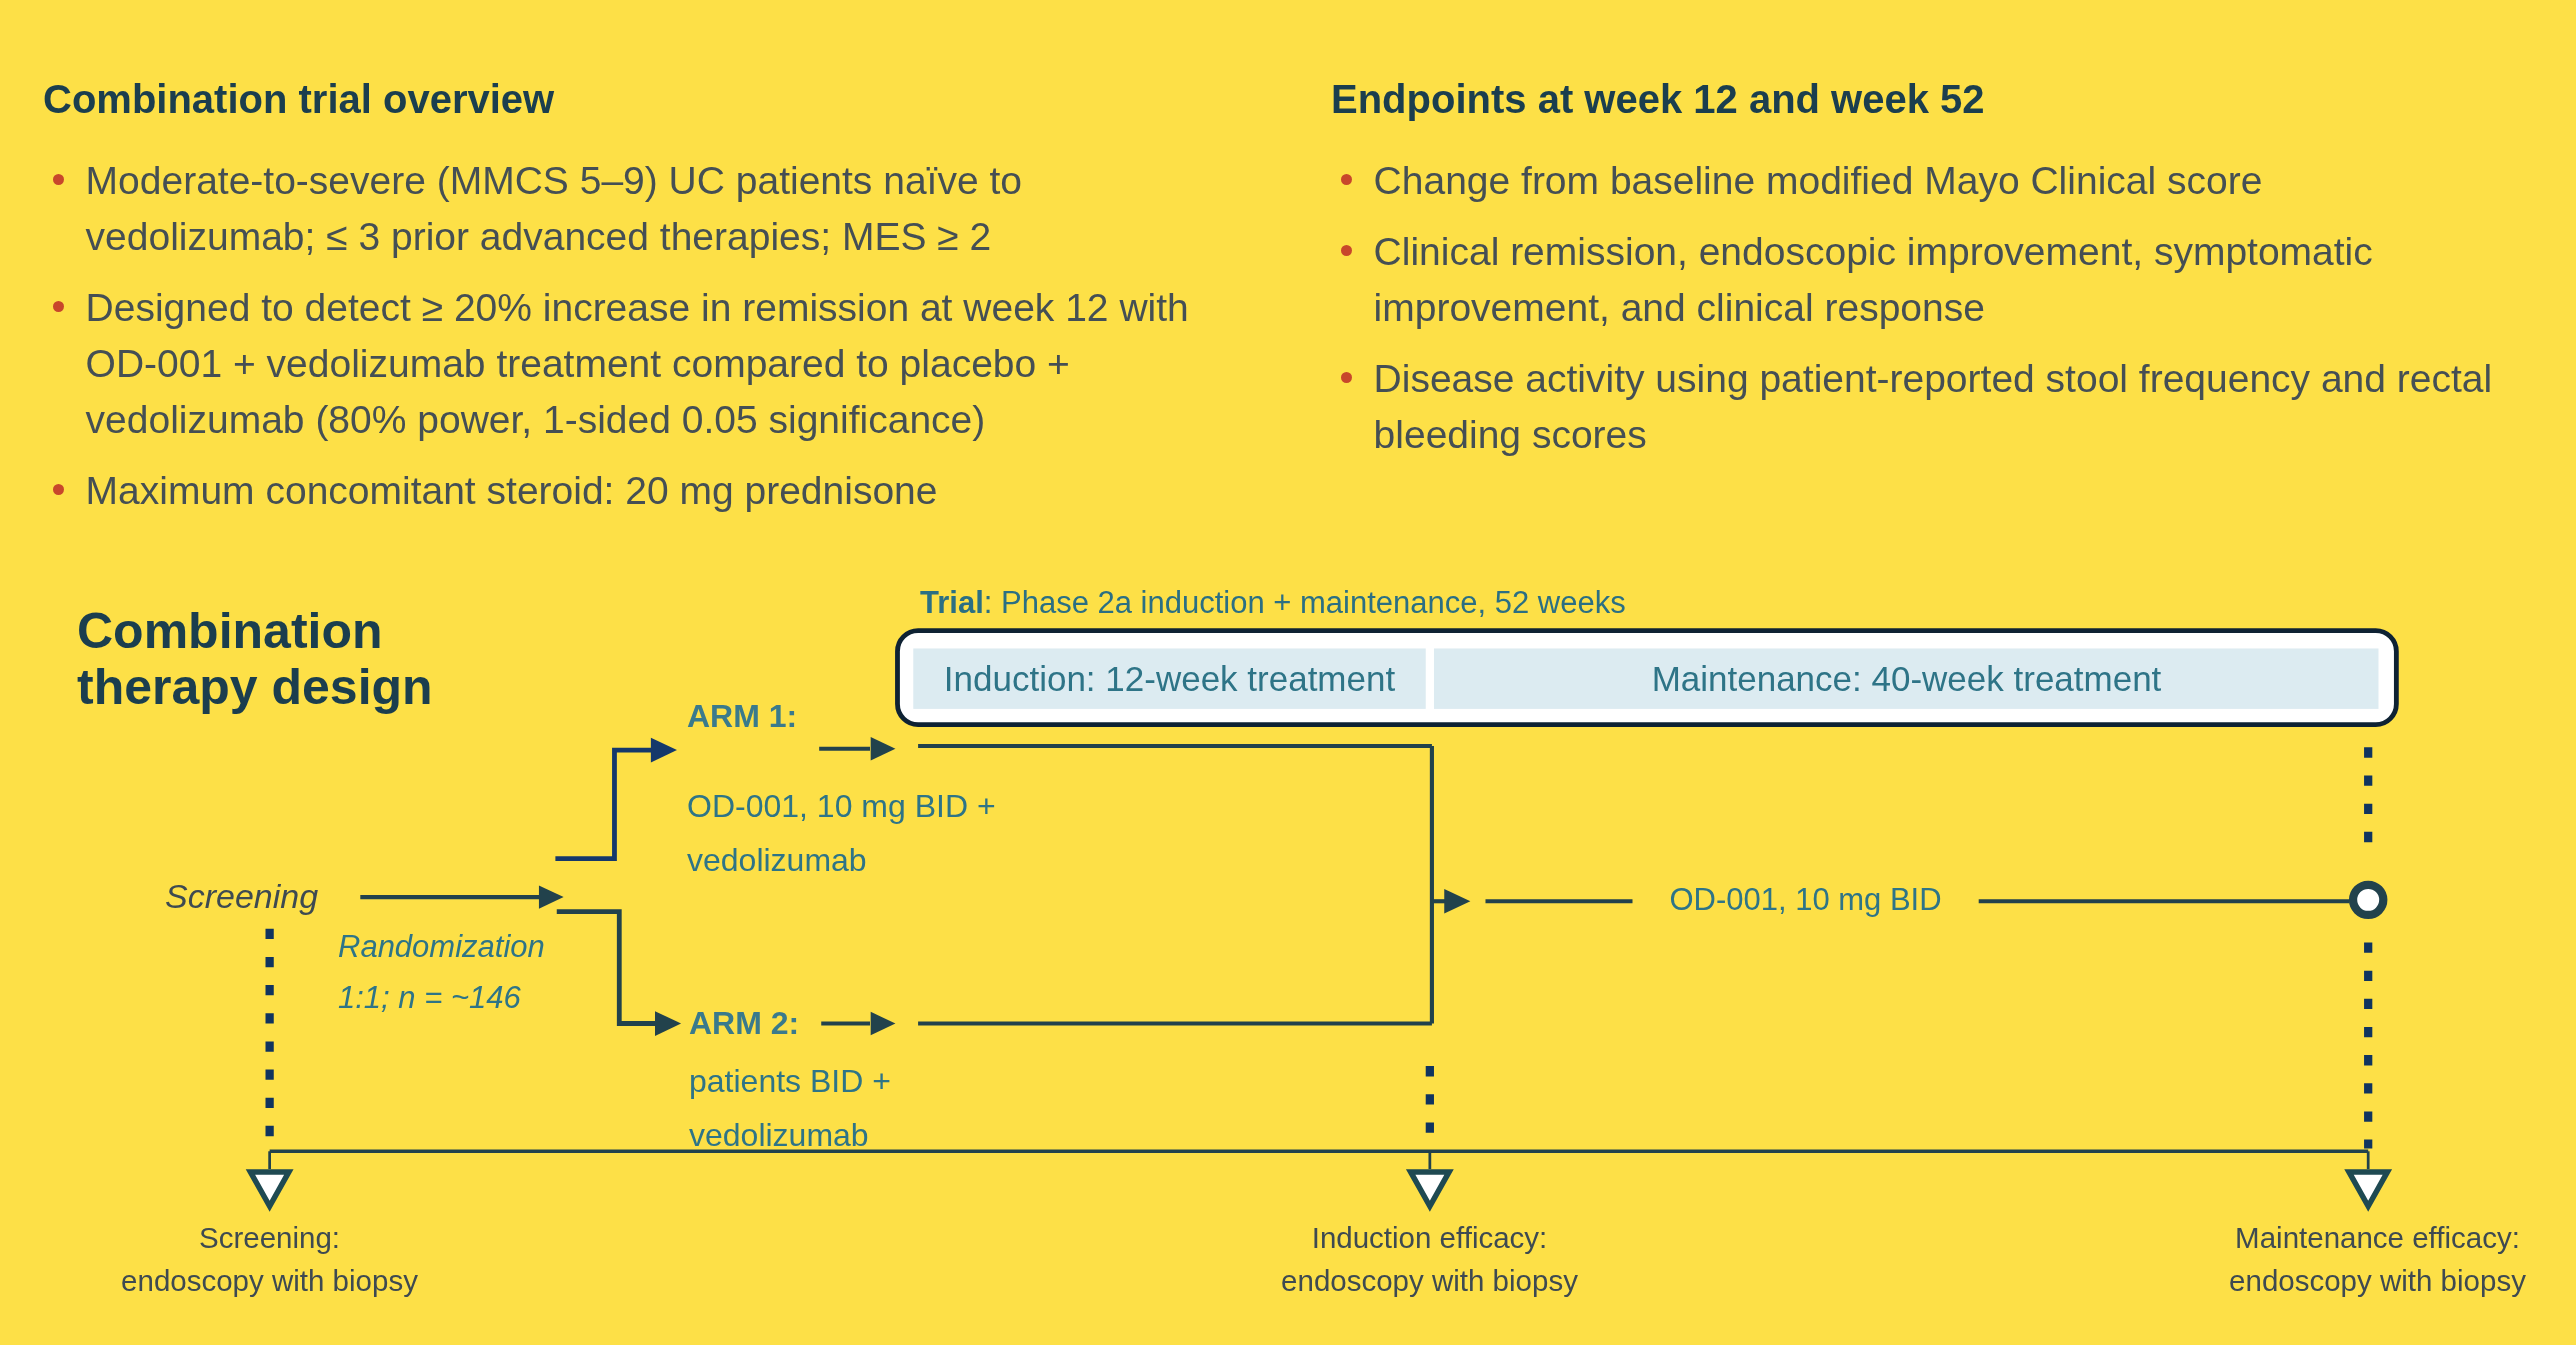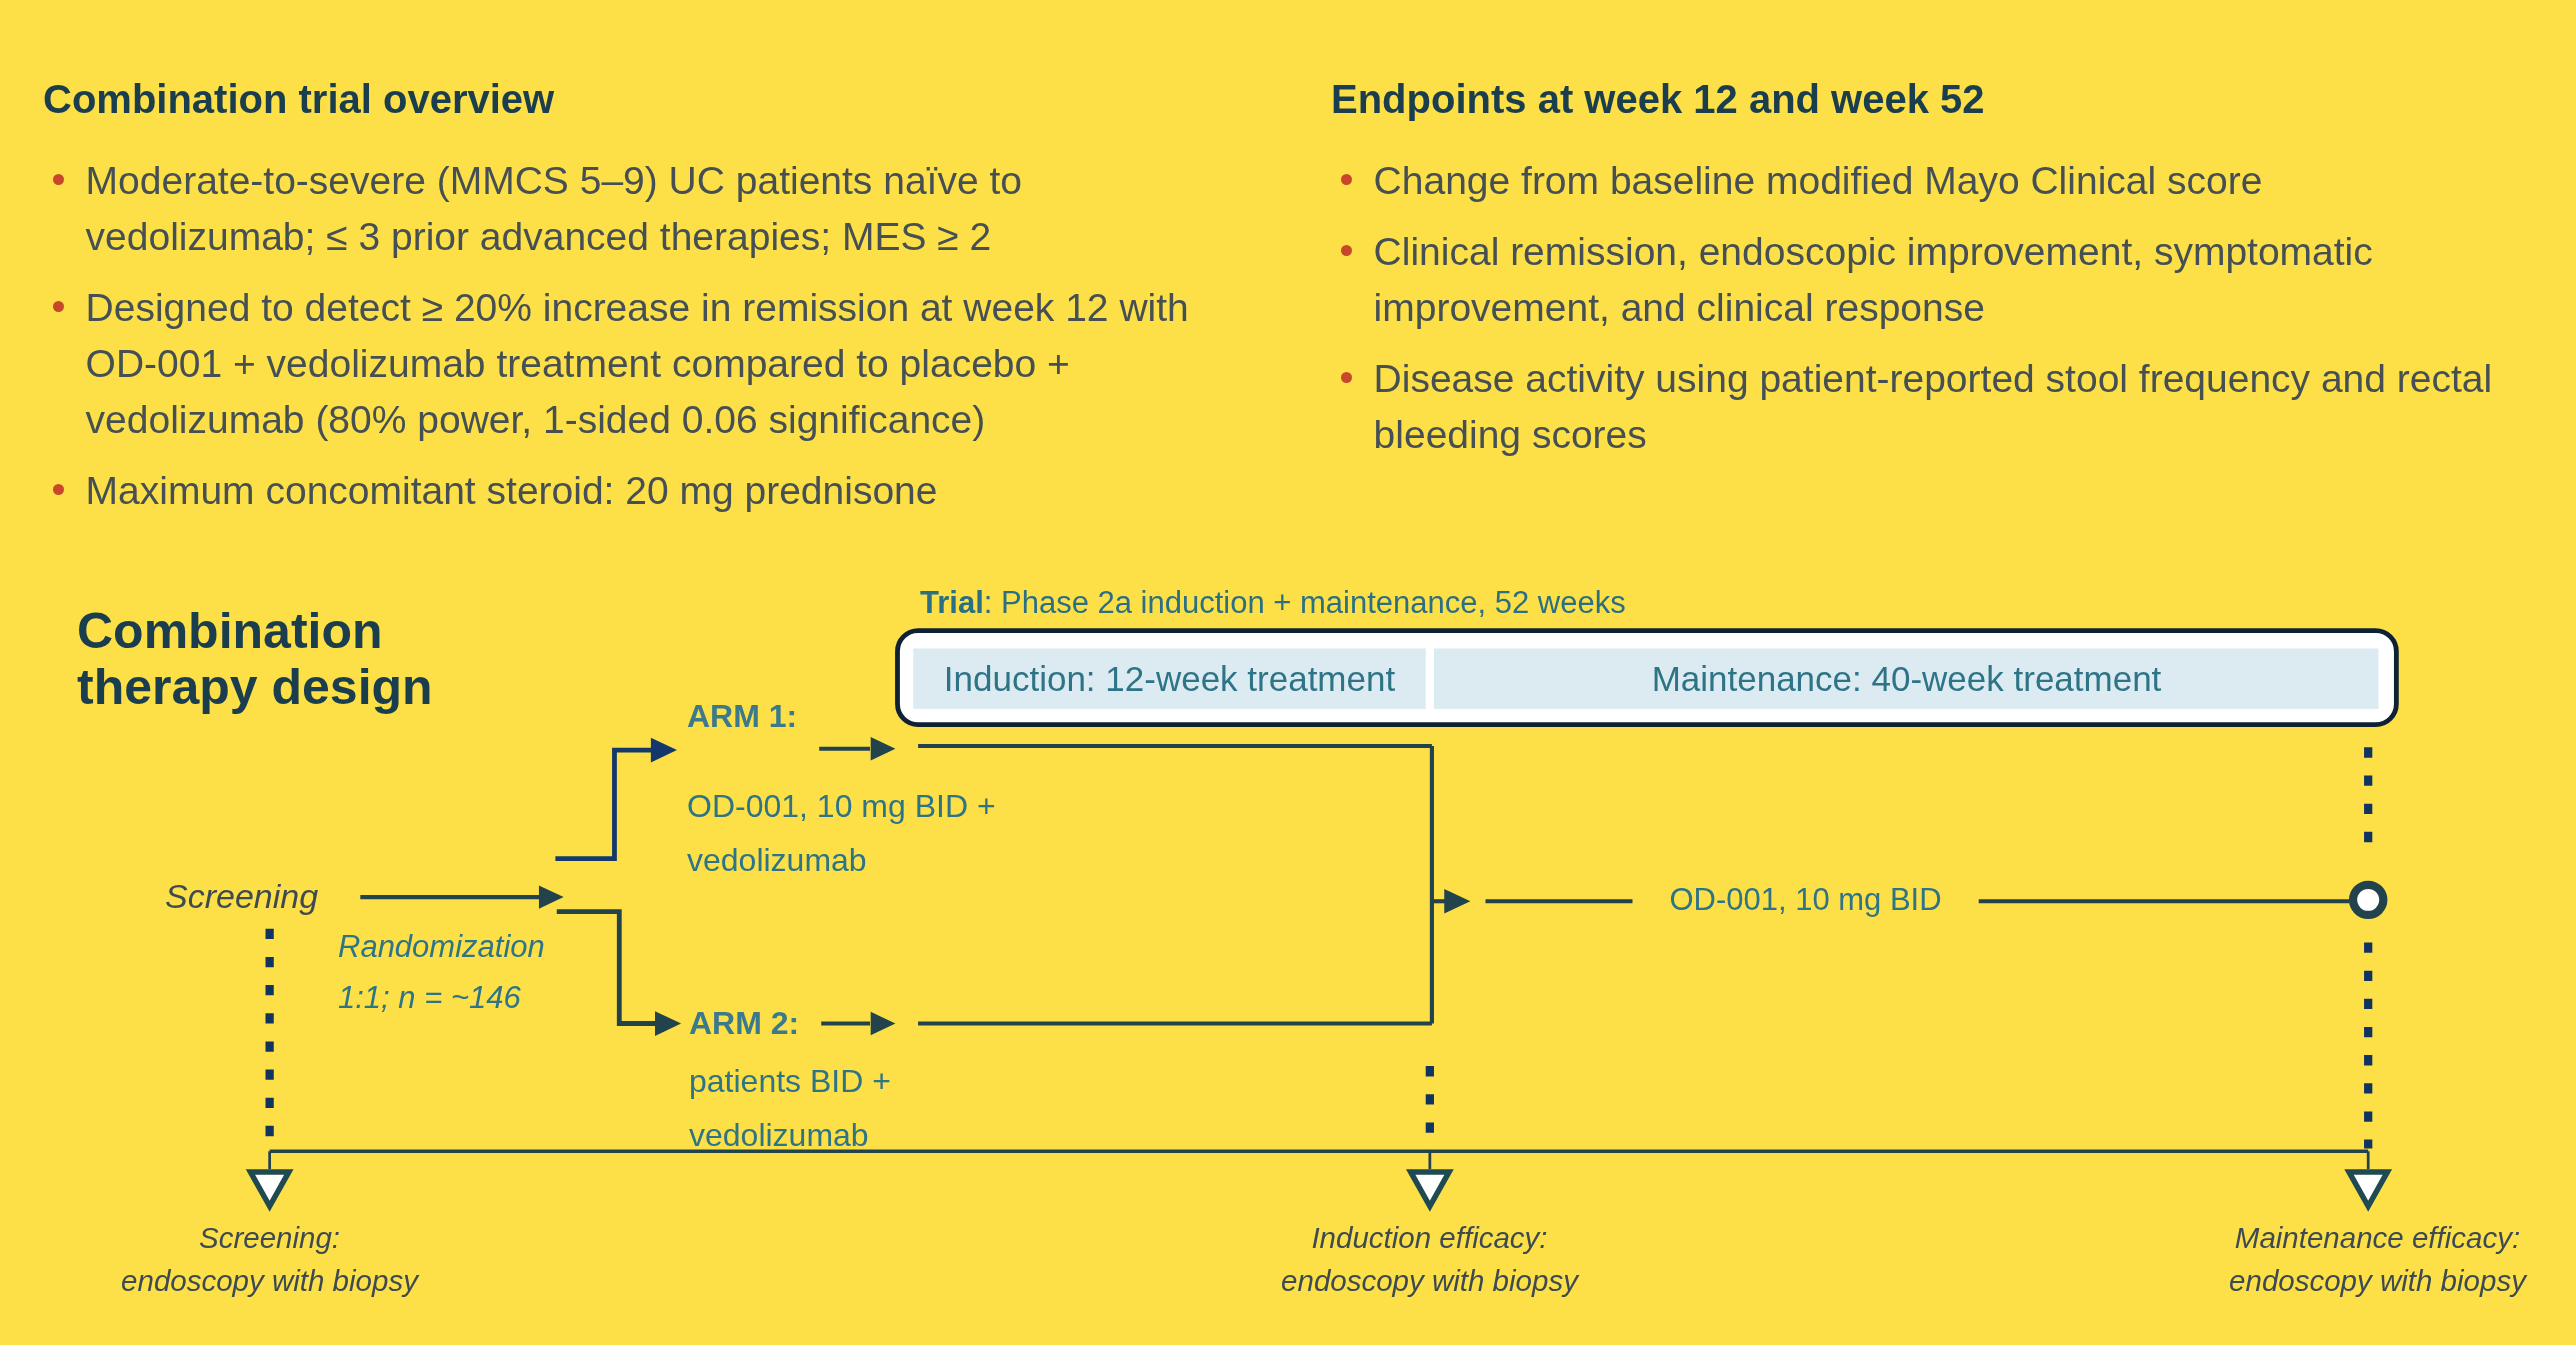--- a/index.html
+++ b/index.html
@@ -43,21 +43,21 @@
   .randomization{
     position:absolute;left:338px;top:921px;font-size:31px;font-style:italic;
     color:#2e7487;line-height:51px;white-space:nowrap;
   }
   .maint-label{
     position:absolute;left:1635px;top:882px;width:341px;text-align:center;
     font-size:31px;color:#2e7487;white-space:nowrap;
   }
   .marker-label{
     position:absolute;top:1216px;width:481px;text-align:center;
-    font-size:29.5px;font-style:italic;color:#3e4a51;line-height:43px;
+    font-size:29.5px;color:#3e4a51;line-height:43px;
   }
   svg{position:absolute;left:0;top:0;}
 </style>
 </head>
 <body>
 
 <div id="root">
 
   <div class="col-title" style="left:43px;top:77px;">Combination trial overview</div>
   <ul class="bullets" style="left:43px;top:153px;">
@@ -66,21 +66,21 @@
       <div class="blines">
         <div>Moderate-to-severe (MMCS 5–9) UC patients naïve to</div>
         <div>vedolizumab; ≤ 3 prior advanced therapies; MES ≥ 2</div>
       </div>
     </li>
     <li>
       <span class="dot"></span>
       <div class="blines">
         <div>Designed to detect ≥ 20% increase in remission at week 12 with</div>
         <div>OD-001 + vedolizumab treatment compared to placebo +</div>
-        <div>vedolizumab (80% power, 1-sided 0.06 significance)</div>
+        <div>vedolizumab (80% power, 1-sided 0.05 significance)</div>
       </div>
     </li>
     <li>
       <span class="dot"></span>
       <div class="blines">
         <div>Maximum concomitant steroid: 20 mg prednisone</div>
       </div>
     </li>
   </ul>
 

